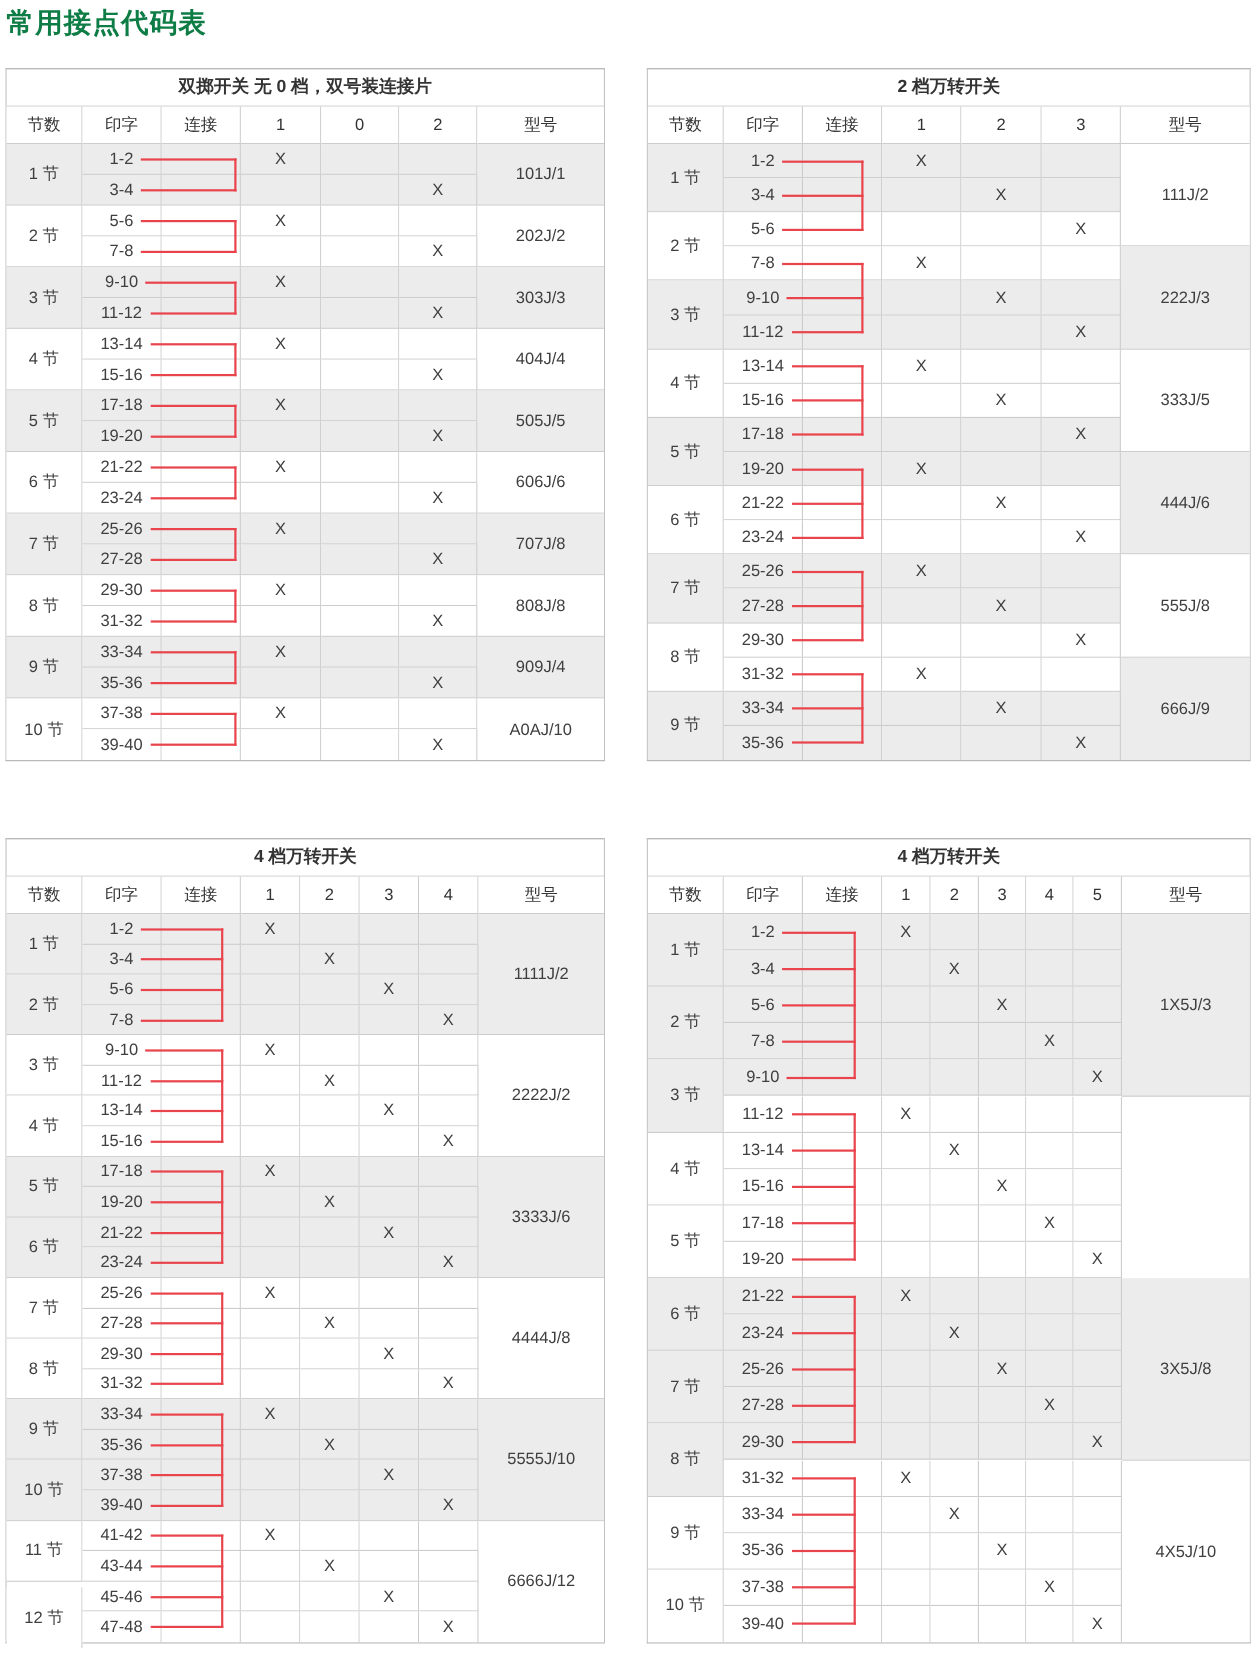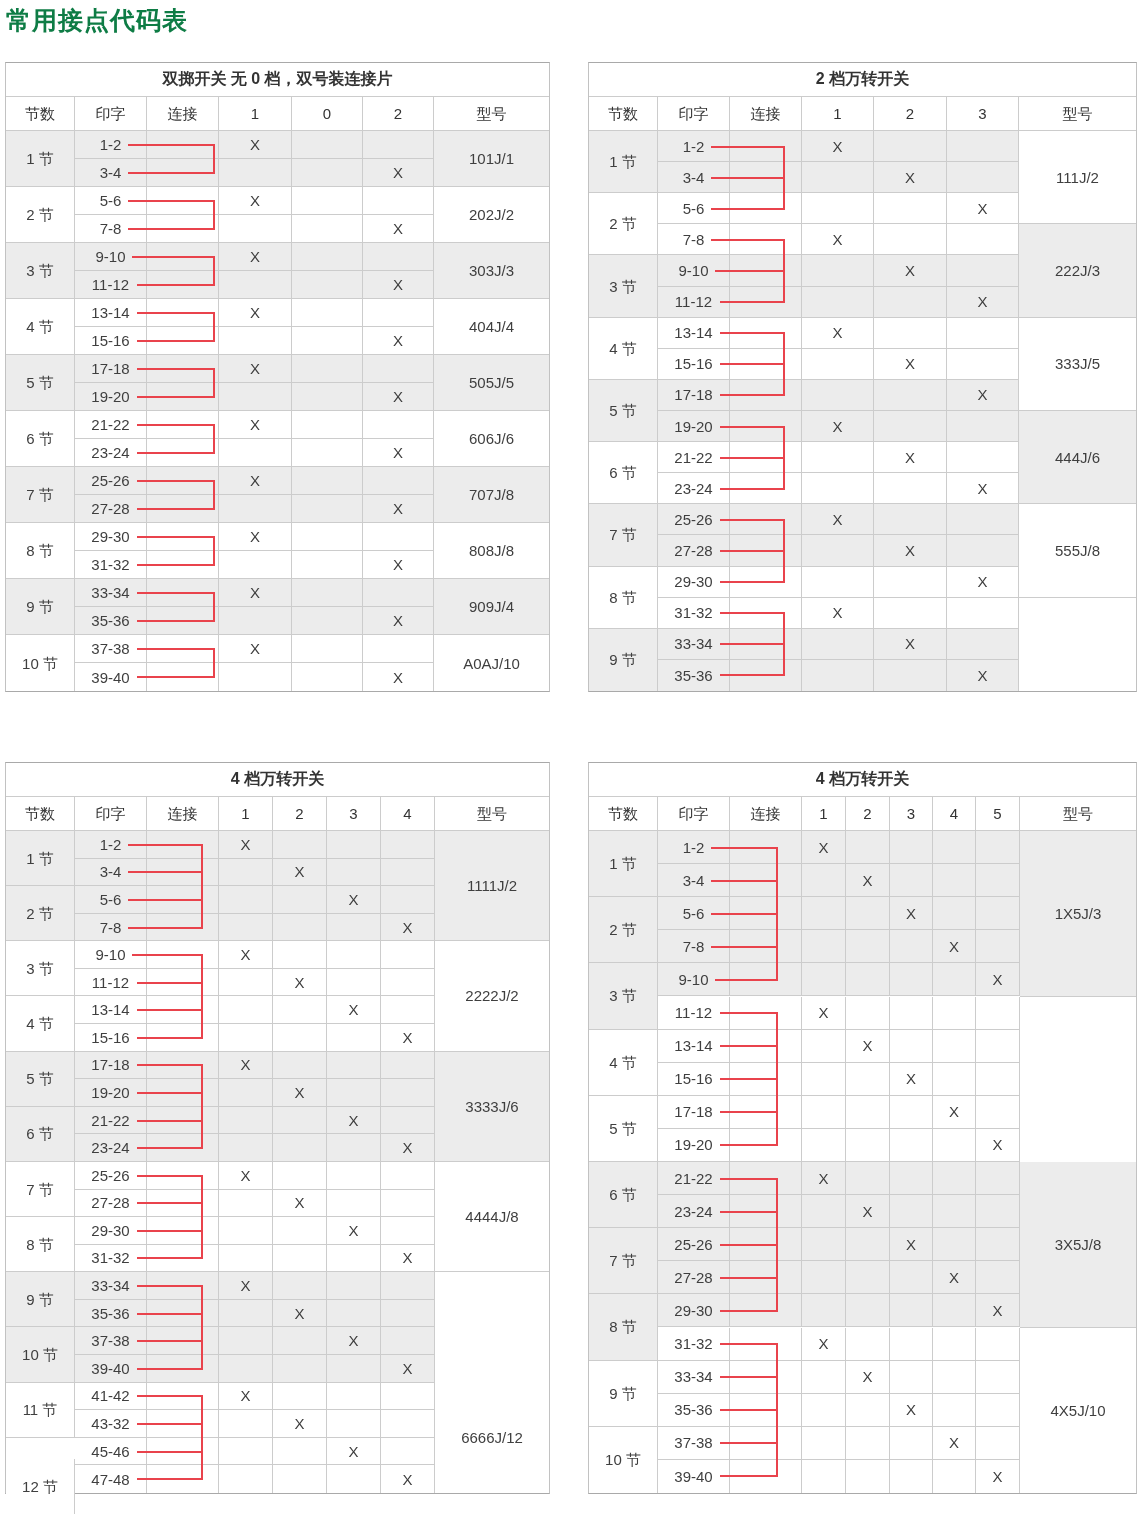--- a/index.html
+++ b/index.html
@@ -295,20 +295,21 @@
     <div class="cell" style="left: 69px; top: 503.54px; width: 72px; height: 31.11px;">29-30</div>
     <div class="cell" style="left: 141px; top: 503.54px; width: 72px; height: 31.11px;"></div>
     <div class="cell" style="left: 213px; top: 503.54px; width: 72px; height: 31.11px;"></div>
     <div class="cell" style="left: 285px; top: 503.54px; width: 73px; height: 31.11px;"></div>
     <div class="cell" style="left: 358px; top: 503.54px; width: 72px; height: 31.11px;">X</div>
     <div class="cell" style="left: 69px; top: 534.65px; width: 72px; height: 31.11px;">31-32</div>
     <div class="cell" style="left: 141px; top: 534.65px; width: 72px; height: 31.11px;"></div>
     <div class="cell" style="left: 213px; top: 534.65px; width: 72px; height: 31.11px;">X</div>
     <div class="cell" style="left: 285px; top: 534.65px; width: 73px; height: 31.11px;"></div>
     <div class="cell" style="left: 358px; top: 534.65px; width: 72px; height: 31.11px;"></div>
+    <div class="cell gray noR noB" style="left: 430px; top: 534.65px; width: 117px; height: 93.33px;">666J/9</div>
     <div class="cell gray noB" style="left: 0px; top: 565.76px; width: 69px; height: 62.22px;">9 节</div>
     <div class="cell gray" style="left: 69px; top: 565.76px; width: 72px; height: 31.11px;">33-34</div>
     <div class="cell gray" style="left: 141px; top: 565.76px; width: 72px; height: 31.11px;"></div>
     <div class="cell gray" style="left: 213px; top: 565.76px; width: 72px; height: 31.11px;"></div>
     <div class="cell gray" style="left: 285px; top: 565.76px; width: 73px; height: 31.11px;">X</div>
     <div class="cell gray" style="left: 358px; top: 565.76px; width: 72px; height: 31.11px;"></div>
     <div class="cell gray noB" style="left: 69px; top: 596.87px; width: 72px; height: 31.11px;">35-36</div>
     <div class="cell gray noB" style="left: 141px; top: 596.87px; width: 72px; height: 31.11px;"></div>
     <div class="cell gray noB" style="left: 213px; top: 596.87px; width: 72px; height: 31.11px;"></div>
     <div class="cell gray noB" style="left: 285px; top: 596.87px; width: 73px; height: 31.11px;"></div>
@@ -456,20 +457,21 @@
     <div class="cell" style="left: 267px; top: 481.7px; width: 54px; height: 27.58px;"></div>
     <div class="cell" style="left: 321px; top: 481.7px; width: 54px; height: 27.58px;"></div>
     <div class="cell" style="left: 375px; top: 481.7px; width: 54px; height: 27.58px;">X</div>
     <div class="cell gray" style="left: 0px; top: 509.28px; width: 69px; height: 55.16px;">9 节</div>
     <div class="cell gray" style="left: 69px; top: 509.28px; width: 72px; height: 27.58px;">33-34</div>
     <div class="cell gray" style="left: 141px; top: 509.28px; width: 72px; height: 27.58px;"></div>
     <div class="cell gray" style="left: 213px; top: 509.28px; width: 54px; height: 27.58px;">X</div>
     <div class="cell gray" style="left: 267px; top: 509.28px; width: 54px; height: 27.58px;"></div>
     <div class="cell gray" style="left: 321px; top: 509.28px; width: 54px; height: 27.58px;"></div>
     <div class="cell gray" style="left: 375px; top: 509.28px; width: 54px; height: 27.58px;"></div>
+    <div class="cell gray noR" style="left: 429px; top: 509.28px; width: 114px; height: 110.32px;">5555J/10</div>
     <div class="cell gray" style="left: 69px; top: 536.86px; width: 72px; height: 27.58px;">35-36</div>
     <div class="cell gray" style="left: 141px; top: 536.86px; width: 72px; height: 27.58px;"></div>
     <div class="cell gray" style="left: 213px; top: 536.86px; width: 54px; height: 27.58px;"></div>
     <div class="cell gray" style="left: 267px; top: 536.86px; width: 54px; height: 27.58px;">X</div>
     <div class="cell gray" style="left: 321px; top: 536.86px; width: 54px; height: 27.58px;"></div>
     <div class="cell gray" style="left: 375px; top: 536.86px; width: 54px; height: 27.58px;"></div>
     <div class="cell gray" style="left: 0px; top: 564.44px; width: 69px; height: 55.16px;">10 节</div>
     <div class="cell gray" style="left: 69px; top: 564.44px; width: 72px; height: 27.58px;">37-38</div>
     <div class="cell gray" style="left: 141px; top: 564.44px; width: 72px; height: 27.58px;"></div>
     <div class="cell gray" style="left: 213px; top: 564.44px; width: 54px; height: 27.58px;"></div>
@@ -483,27 +485,27 @@
     <div class="cell gray" style="left: 321px; top: 592.02px; width: 54px; height: 27.58px;"></div>
     <div class="cell gray" style="left: 375px; top: 592.02px; width: 54px; height: 27.58px;">X</div>
     <div class="cell" style="left: 0px; top: 619.6px; width: 69px; height: 55.16px;">11 节</div>
     <div class="cell" style="left: 69px; top: 619.6px; width: 72px; height: 27.58px;">41-42</div>
     <div class="cell" style="left: 141px; top: 619.6px; width: 72px; height: 27.58px;"></div>
     <div class="cell" style="left: 213px; top: 619.6px; width: 54px; height: 27.58px;">X</div>
     <div class="cell" style="left: 267px; top: 619.6px; width: 54px; height: 27.58px;"></div>
     <div class="cell" style="left: 321px; top: 619.6px; width: 54px; height: 27.58px;"></div>
     <div class="cell" style="left: 375px; top: 619.6px; width: 54px; height: 27.58px;"></div>
     <div class="cell noR noB" style="left: 429px; top: 619.6px; width: 114px; height: 110.32px;">6666J/12</div>
-    <div class="cell" style="left: 69px; top: 647.18px; width: 72px; height: 27.58px;">43-32</div>
+    <div class="cell" style="left: 69px; top: 647.18px; width: 72px; height: 27.58px;">43-44</div>
     <div class="cell" style="left: 141px; top: 647.18px; width: 72px; height: 27.58px;"></div>
     <div class="cell" style="left: 213px; top: 647.18px; width: 54px; height: 27.58px;"></div>
     <div class="cell" style="left: 267px; top: 647.18px; width: 54px; height: 27.58px;">X</div>
     <div class="cell" style="left: 321px; top: 647.18px; width: 54px; height: 27.58px;"></div>
     <div class="cell" style="left: 375px; top: 647.18px; width: 54px; height: 27.58px;"></div>
-    <div class="cell noB" style="left: 0px; top: 696px; width: 69px; height: 55.16px;">12 节</div>
+    <div class="cell noB" style="left: 0px; top: 680px; width: 69px; height: 55.16px;">12 节</div>
     <div class="cell" style="left: 69px; top: 674.76px; width: 72px; height: 27.58px;">45-46</div>
     <div class="cell" style="left: 141px; top: 674.76px; width: 72px; height: 27.58px;"></div>
     <div class="cell" style="left: 213px; top: 674.76px; width: 54px; height: 27.58px;"></div>
     <div class="cell" style="left: 267px; top: 674.76px; width: 54px; height: 27.58px;"></div>
     <div class="cell" style="left: 321px; top: 674.76px; width: 54px; height: 27.58px;">X</div>
     <div class="cell" style="left: 375px; top: 674.76px; width: 54px; height: 27.58px;"></div>
     <div class="cell noB" style="left: 69px; top: 702.34px; width: 72px; height: 27.58px;">47-48</div>
     <div class="cell noB" style="left: 141px; top: 702.34px; width: 72px; height: 27.58px;"></div>
     <div class="cell noB" style="left: 213px; top: 702.34px; width: 54px; height: 27.58px;"></div>
     <div class="cell noB" style="left: 267px; top: 702.34px; width: 54px; height: 27.58px;"></div>

